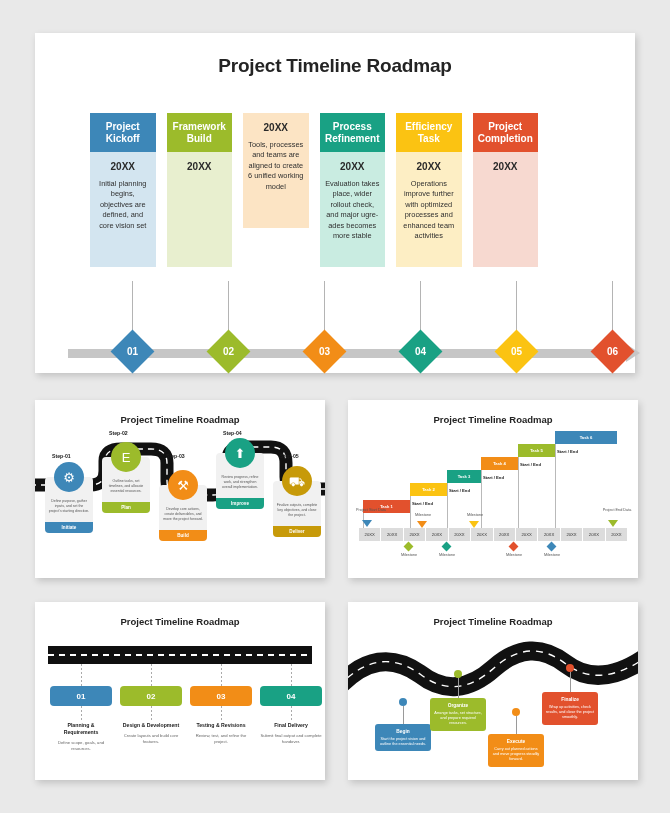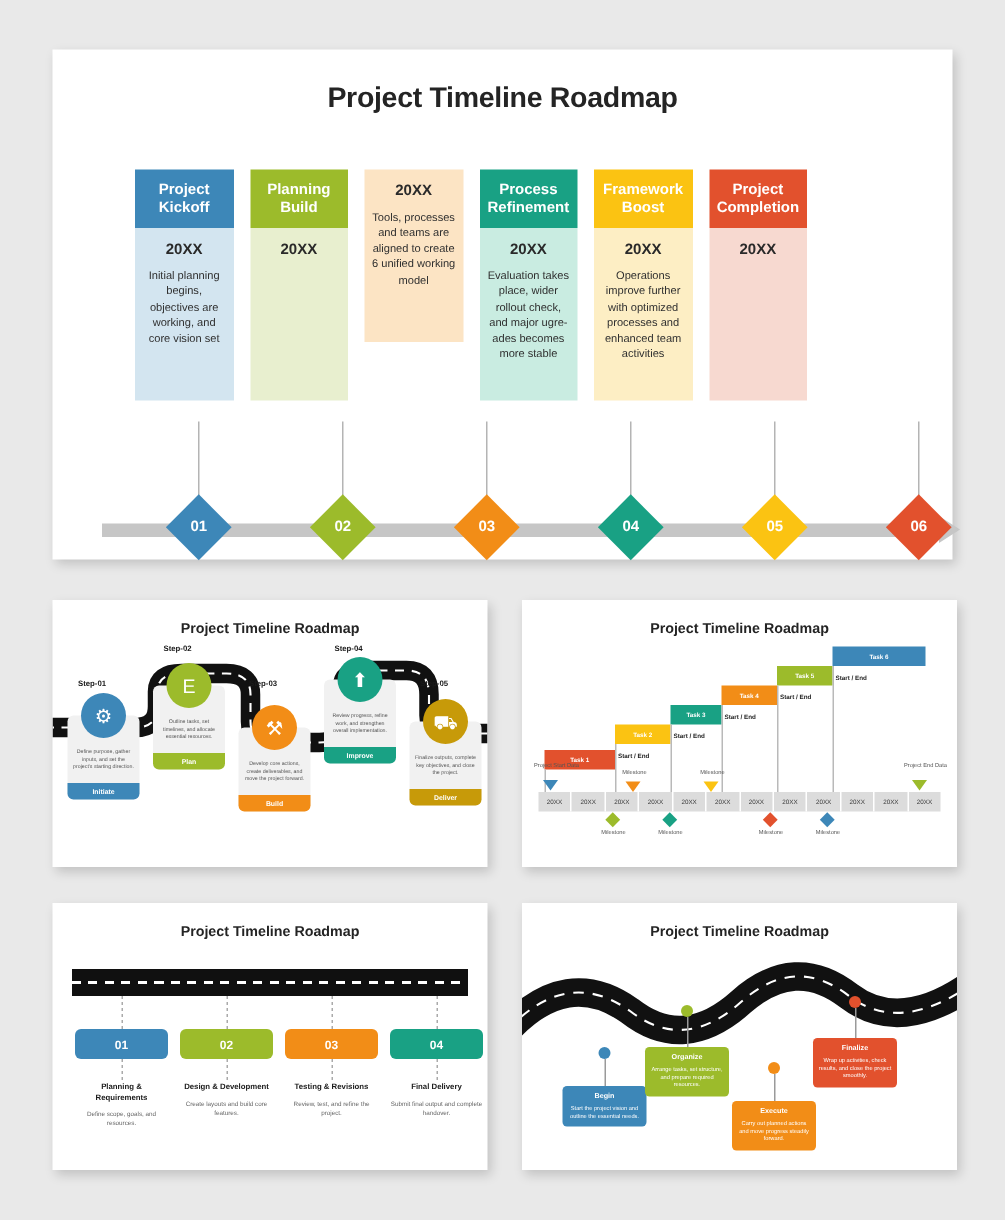--- a/index.html
+++ b/index.html
@@ -184,26 +184,26 @@
   <div class="main-slide">
     <div class="main-title">Project Timeline Roadmap</div>
 
     <div class="cards-row" id="cards-row">
         <div class="card">
           <div class="card-head" style="background:#3d87b8">
             <span>Project Kickoff</span>
           </div>
           <div class="card-body" style="background:#d3e5f0">
             <div class="card-year">20XX</div>
-            <div class="card-desc">Initial planning begins, objectives are working, and core vision set</div>
+            <div class="card-desc">Initial planning begins, objectives are defined, and core vision set</div>
           </div>
         </div>
         <div class="card">
           <div class="card-head" style="background:#9cbb2b">
-            <span>Planning Build</span>
+            <span>Framework Build</span>
           </div>
           <div class="card-body" style="background:#e8efcf">
             <div class="card-year">20XX</div>
           </div>
         </div>
         <div class="card">
           <div class="card-body" style="background:#fce4c4">
             <div class="card-year">20XX</div>
             <div class="card-desc">Tools, processes and teams are aligned to create 6 unified working model</div>
           </div>
@@ -212,21 +212,21 @@
           <div class="card-head" style="background:#19a184">
             <span>Process Refinement</span>
           </div>
           <div class="card-body" style="background:#c9ece1">
             <div class="card-year">20XX</div>
             <div class="card-desc">Evaluation takes place, wider rollout check, and major ugre-ades becomes more stable</div>
           </div>
         </div>
         <div class="card">
           <div class="card-head" style="background:#fbc312">
-            <span>Framework Boost</span>
+            <span>Efficiency Task</span>
           </div>
           <div class="card-body" style="background:#fdeec4">
             <div class="card-year">20XX</div>
             <div class="card-desc">Operations improve further with optimized processes and enhanced team activities</div>
           </div>
         </div>
         <div class="card">
           <div class="card-head" style="background:#e2512d">
             <span>Project Completion</span>
           </div>

